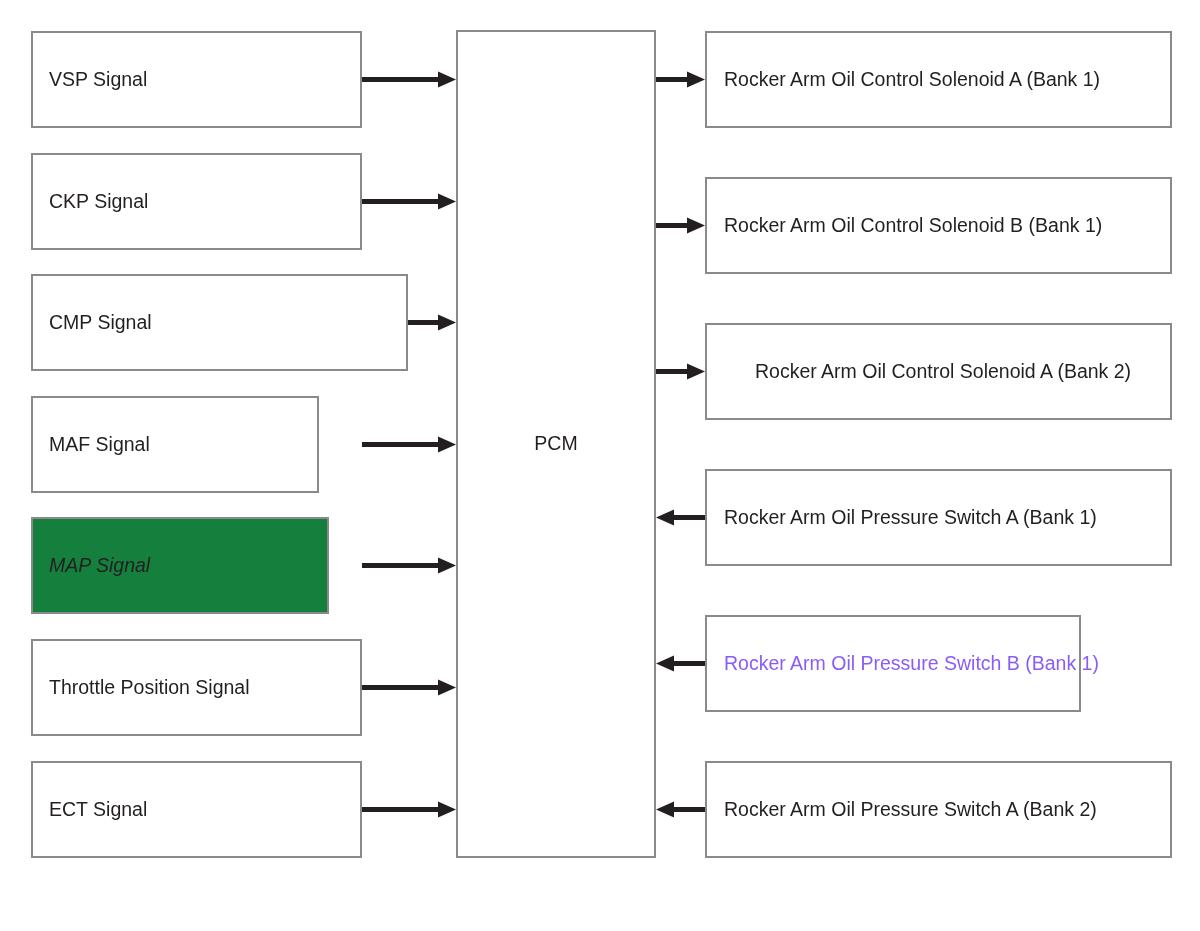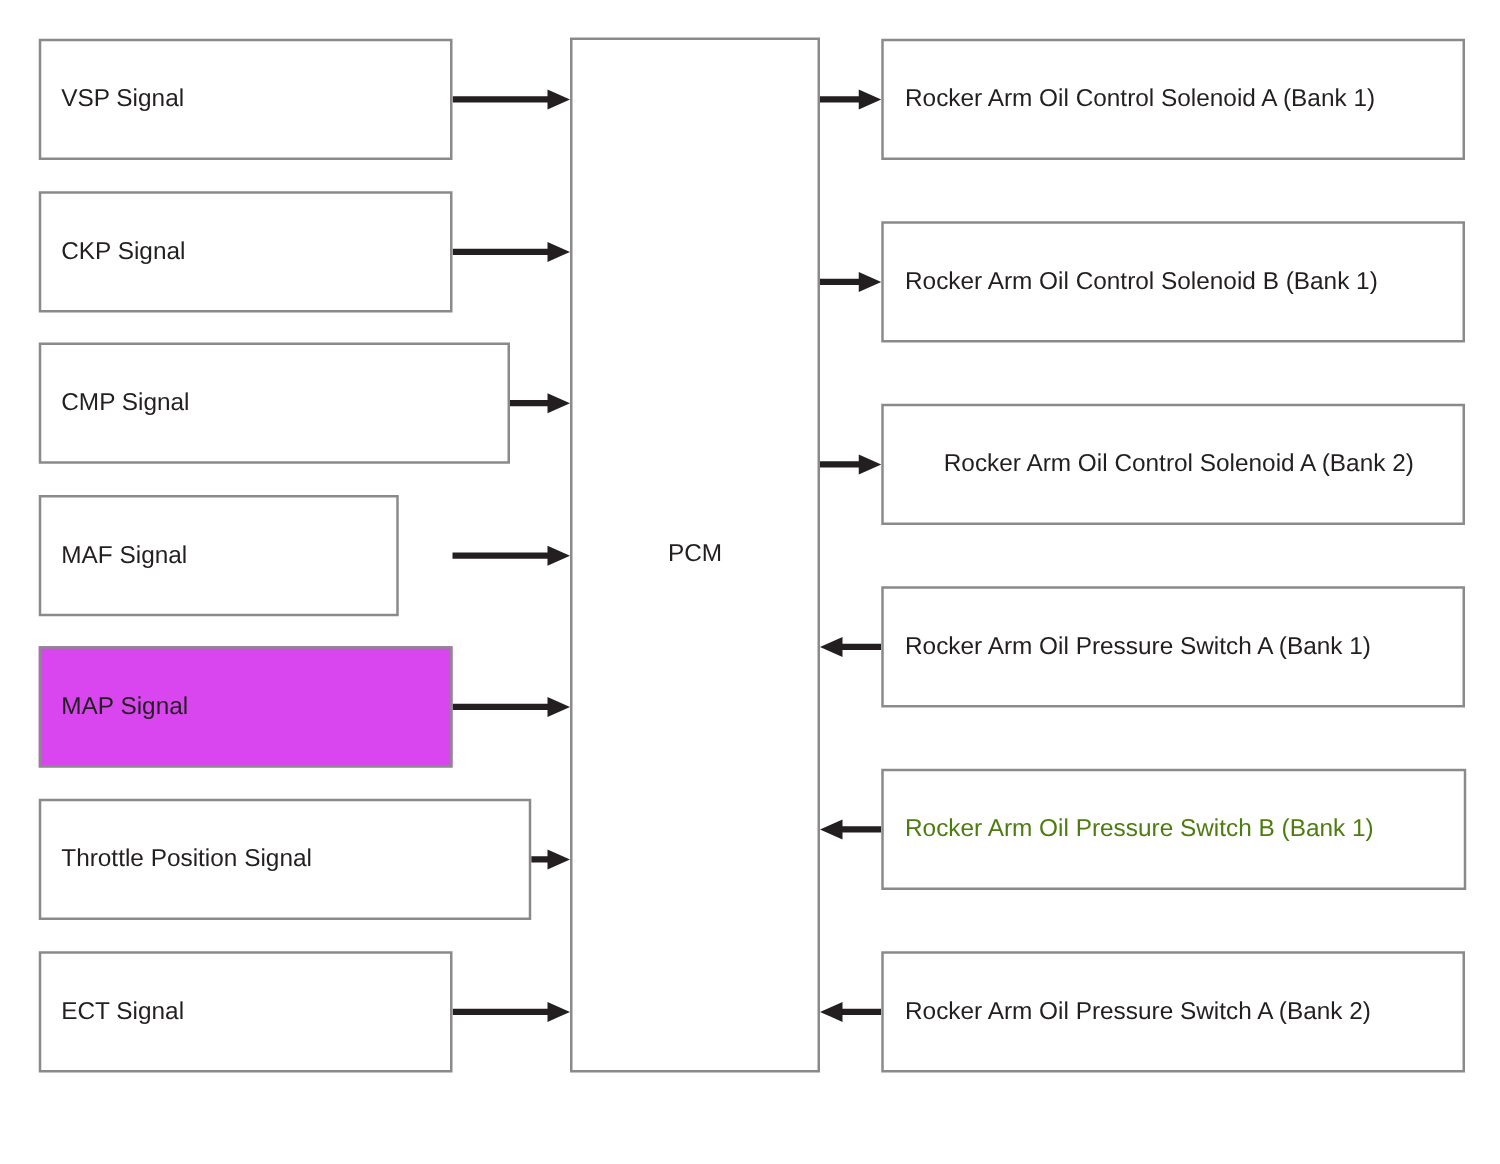--- a/index.html
+++ b/index.html
@@ -116,40 +116,40 @@
     </div>
     <div class="node left-node" style="left: 31px; top: 31px; width: 331px; height: 97px; border-color: rgb(138, 138, 138); background: rgb(255, 255, 255); color: rgb(35, 31, 32);">
       <span>VSP Signal</span>
     </div>
     <div class="node left-node" style="left: 31px; top: 274px; width: 377px; height: 97px; border-color: rgb(138, 138, 138); background: rgb(255, 255, 255); color: rgb(35, 31, 32);">
       <span>CMP Signal</span>
     </div>
     <div class="node left-node" style="left: 31px; top: 396px; width: 288px; height: 97px; border-color: rgb(138, 138, 138); background: rgb(255, 255, 255); color: rgb(35, 31, 32);">
       <span>MAF Signal</span>
     </div>
-    <div class="node left-node" style="left: 31px; top: 517px; width: 331px; height: 97px; border-color: rgb(138, 138, 138); background: #d946ef; color: rgb(35, 31, 32);">
+    <div class="node left-node" style="left: 31px; top: 517px; width: 298px; height: 97px; border-color: rgb(138, 138, 138); background: #15803d; color: rgb(35, 31, 32); font-style: italic;">
       <span>MAP Signal</span>
     </div>
-    <div class="node left-node" style="left: 31px; top: 639px; width: 394px; height: 97px; border-color: rgb(138, 138, 138); background: rgb(255, 255, 255); color: rgb(35, 31, 32);">
+    <div class="node left-node" style="left: 31px; top: 639px; width: 331px; height: 97px; border-color: rgb(138, 138, 138); background: rgb(255, 255, 255); color: rgb(35, 31, 32);">
       <span>Throttle Position Signal</span>
     </div>
     <div class="node left-node" style="left: 31px; top: 761px; width: 331px; height: 97px; border-color: rgb(138, 138, 138); background: rgb(255, 255, 255); color: rgb(35, 31, 32);">
       <span>ECT Signal</span>
     </div>
     <div class="node right-node" style="left: 705px; top: 31px; width: 467px; height: 97px; border-color: rgb(138, 138, 138); background: rgb(255, 255, 255); color: rgb(35, 31, 32);">
       <span>Rocker Arm Oil Control Solenoid A (Bank 1)</span>
     </div>
     <div class="node right-node" style="left: 705px; top: 177px; width: 467px; height: 97px; border-color: rgb(138, 138, 138); background: rgb(255, 255, 255); color: rgb(35, 31, 32);">
       <span>Rocker Arm Oil Control Solenoid B (Bank 1)</span>
     </div>
     <div class="node right-node" style="left: 705px; top: 323px; width: 467px; height: 97px; border-color: rgb(138, 138, 138); background: rgb(255, 255, 255); color: rgb(35, 31, 32); padding-left: 48px;">
       <span>Rocker Arm Oil Control Solenoid A (Bank 2)</span>
     </div>
     <div class="node right-node" style="left: 705px; top: 469px; width: 467px; height: 97px; border-color: rgb(138, 138, 138); background: rgb(255, 255, 255); color: rgb(35, 31, 32);">
       <span>Rocker Arm Oil Pressure Switch A (Bank 1)</span>
     </div>
-    <div class="node right-node" style="left: 705px; top: 615px; width: 468px; height: 97px; border-color: rgb(138, 138, 138); background: rgb(255, 255, 255); color: #4d7c0f;">
+    <div class="node right-node" style="left: 705px; top: 615px; width: 376px; height: 97px; border-color: rgb(138, 138, 138); background: rgb(255, 255, 255); color: #8b5cf6;">
       <span>Rocker Arm Oil Pressure Switch B (Bank 1)</span>
     </div>
     <div class="node right-node" style="left: 705px; top: 761px; width: 467px; height: 97px; border-color: rgb(138, 138, 138); background: rgb(255, 255, 255); color: rgb(35, 31, 32);">
       <span>Rocker Arm Oil Pressure Switch A (Bank 2)</span>
     </div>
   </div>
 
 </body></html>

